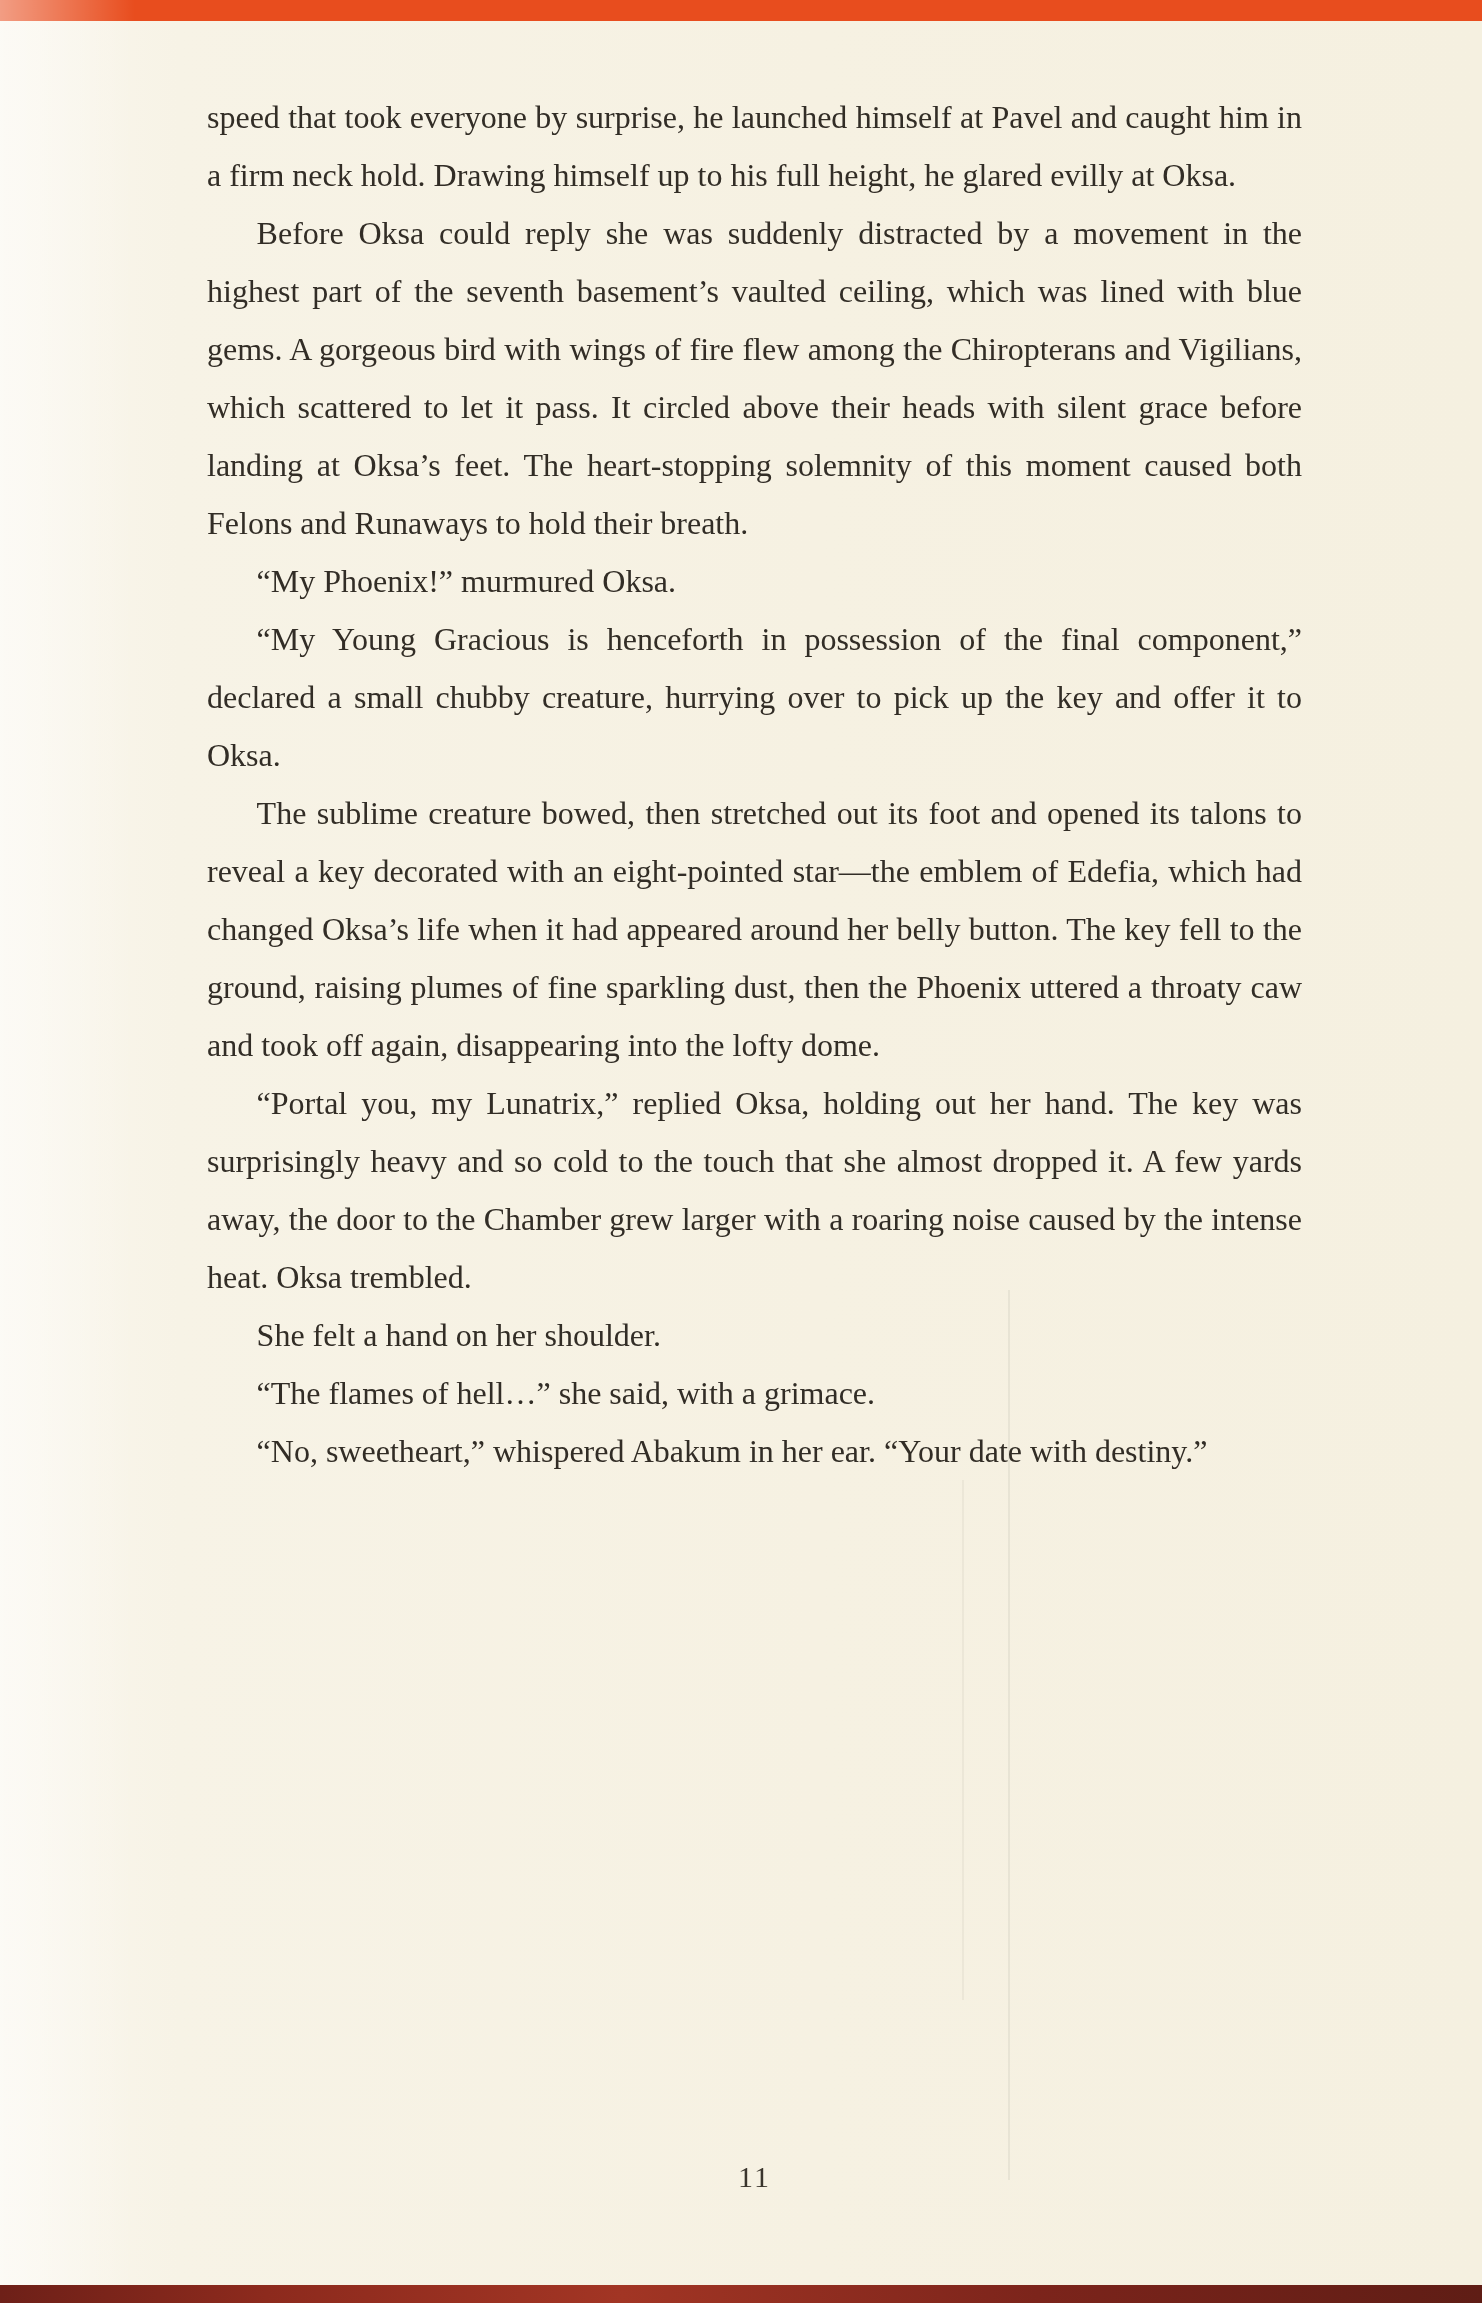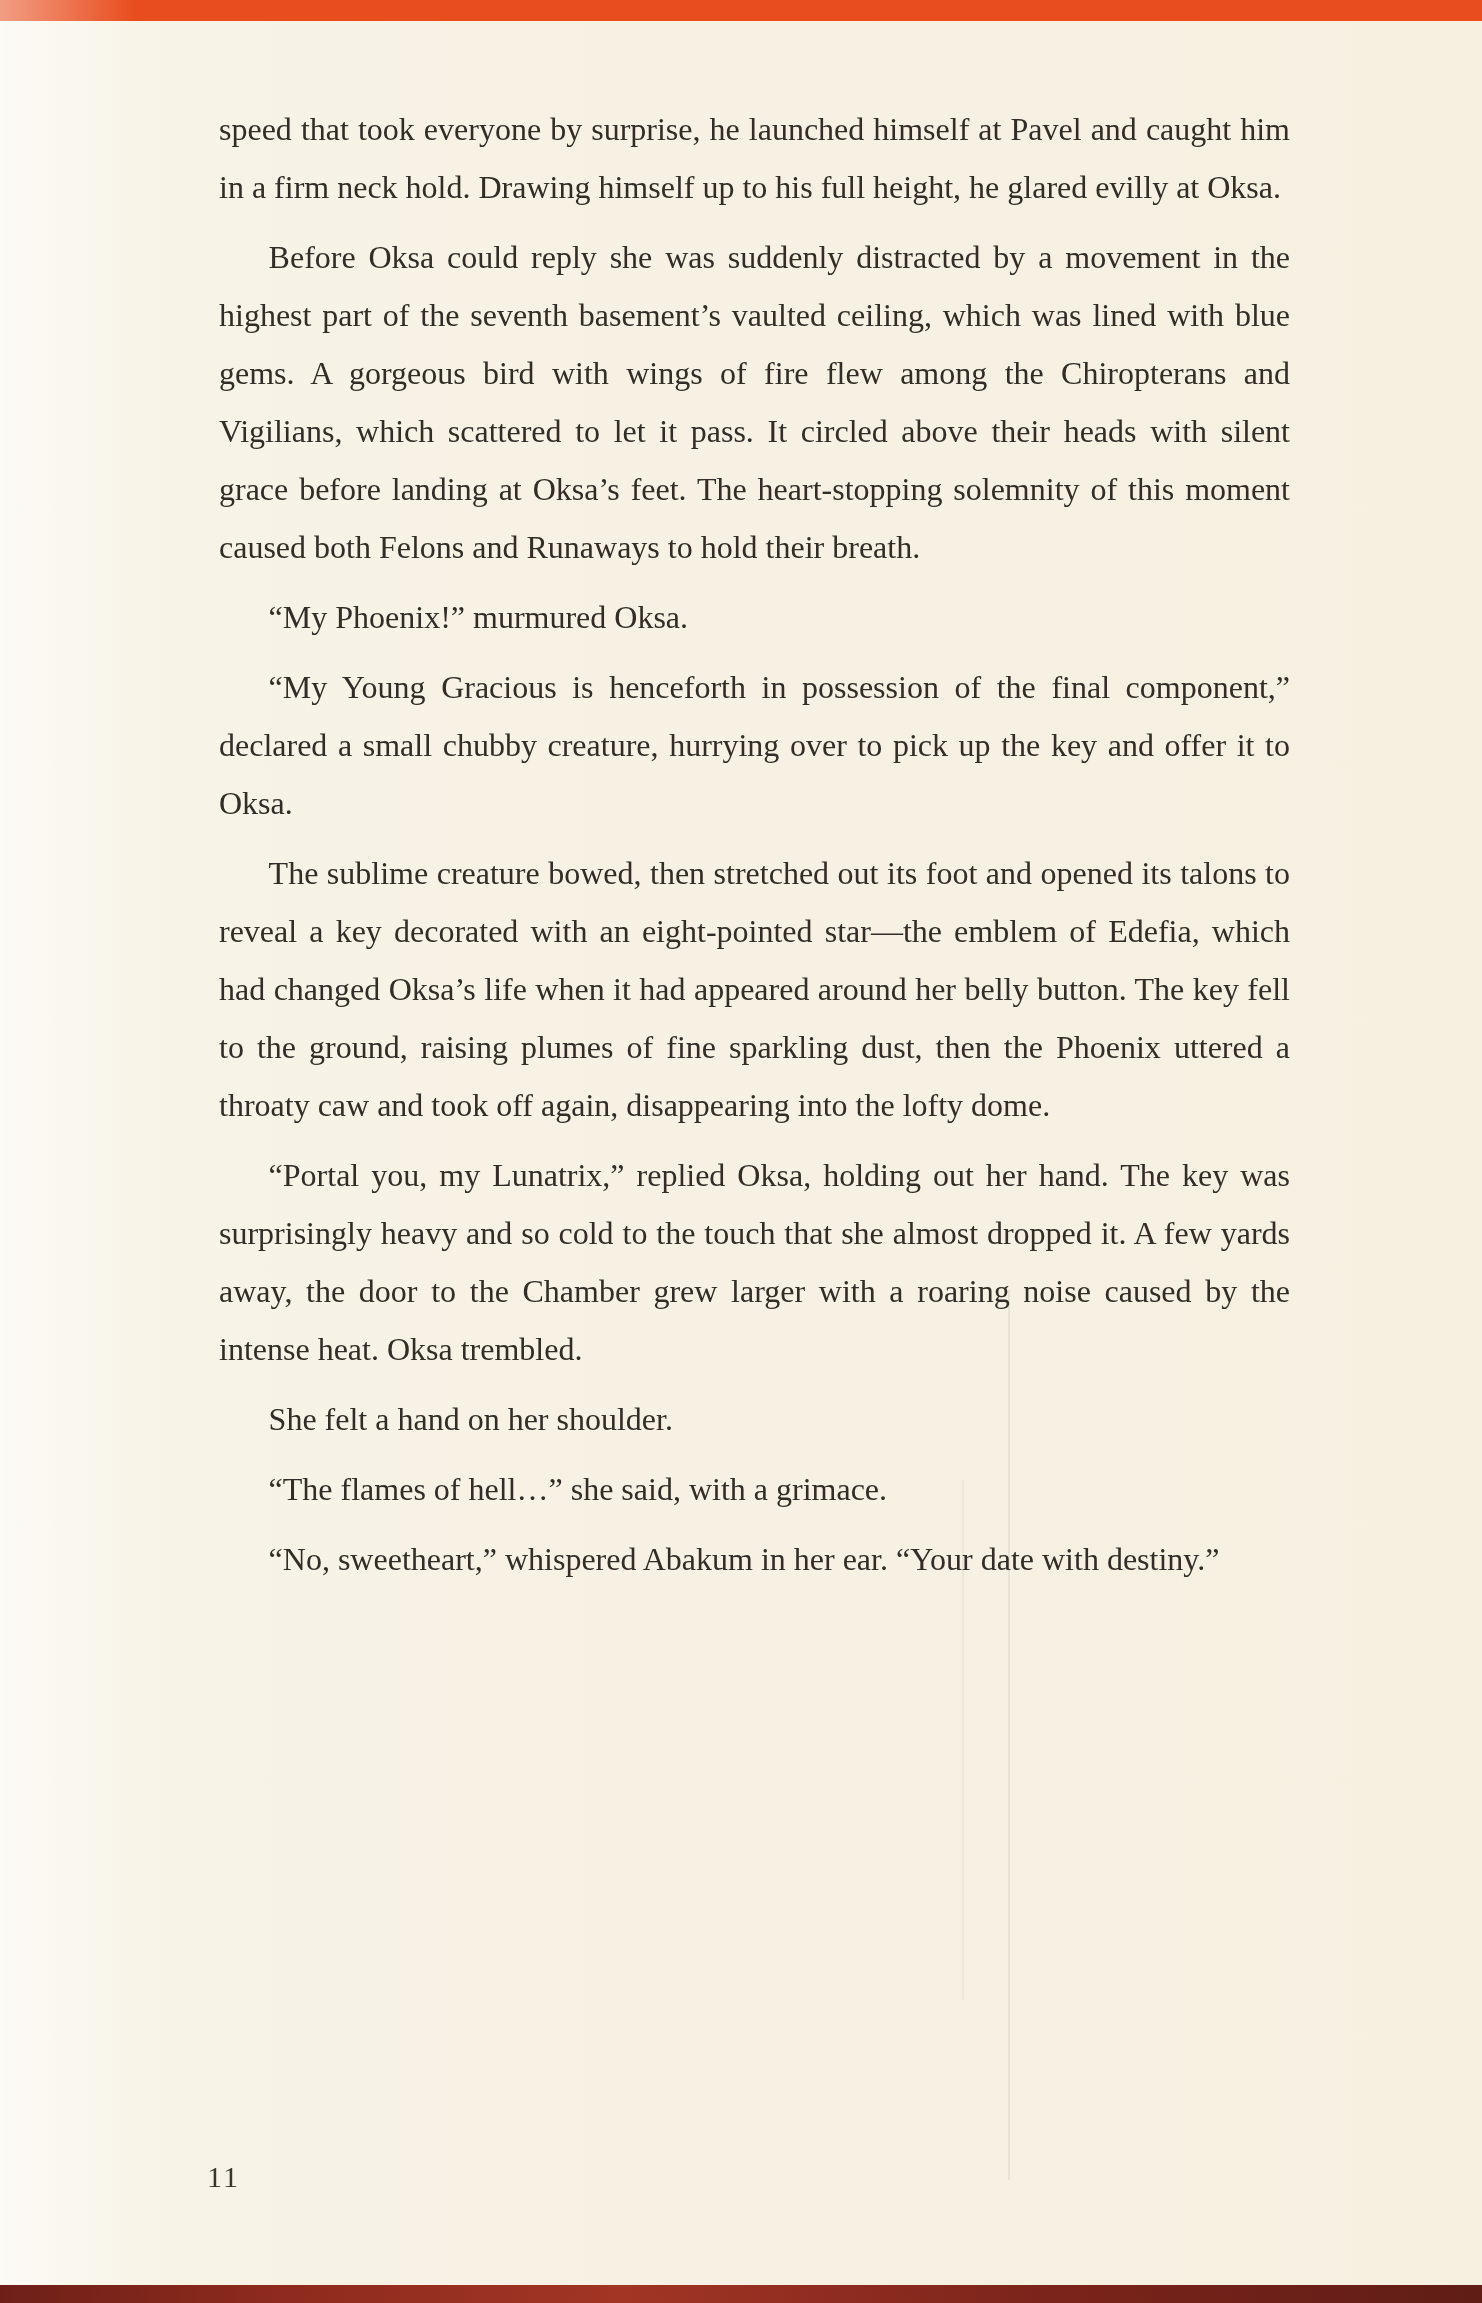--- a/index.html
+++ b/index.html
@@ -37,33 +37,33 @@
     position: absolute;
     top: 88px;
     left: 207px;
     width: 1095px;
     color: #322d26;
     font-size: 32px;
     line-height: 58px;
     text-align: justify;
   }
   .text-block p {
-    margin: 12px;
+    margin: 0;
     padding: 0;
     text-indent: 1.55em;
   }
   .text-block p.no-indent {
     text-indent: 0;
   }
   .page-number {
     position: absolute;
     top: 2160px;
     left: 207px;
     width: 1095px;
-    text-align: left;
+    text-align: center;
     font-size: 30px;
     color: #3a352d;
     letter-spacing: 2px;
   }
   .scan-line {
     position: absolute;
     width: 2px;
     background: rgba(60, 55, 45, 0.07);
   }
   .scan-line.a {

